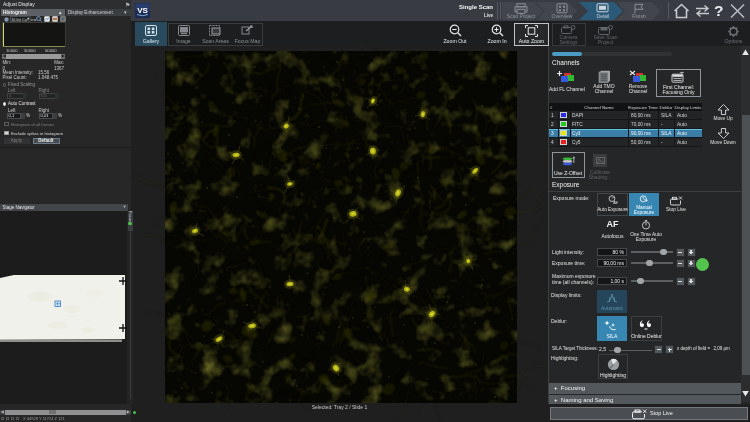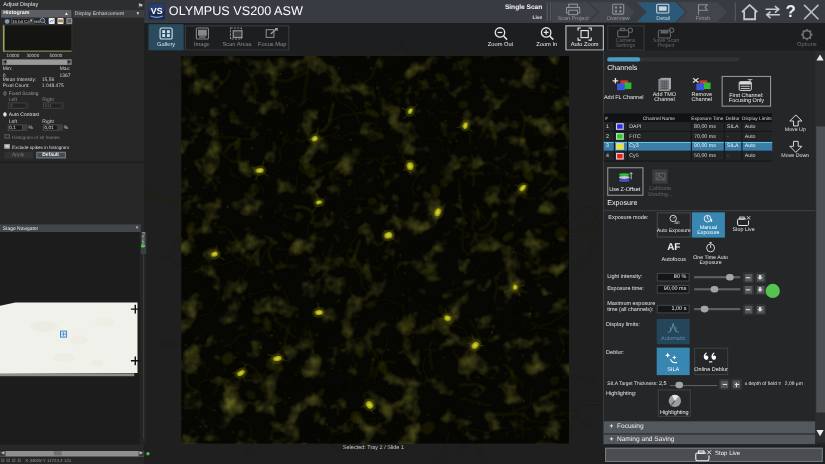--- a/index.html
+++ b/index.html
@@ -9,21 +9,20 @@
 </style></head><body>
 <div id="app">
 
 <div class="a" style="left:131px;top:0;width:619px;height:21px;background:#383c42;"></div>
 <svg class="a" style="left:135px;top:3px" width="15" height="15" viewBox="0 0 15 15">
  <rect width="15" height="15" rx="1" fill="#1b2a52"></rect>
  <rect x="0.5" y="0.5" width="14" height="7" rx="1" fill="#2e4475" opacity="0.8"></rect>
  <text x="7.5" y="10" font-size="8" font-weight="bold" fill="#fff" text-anchor="middle" font-family="Liberation Sans">VS</text>
  <path d="M2 11.5 Q7.5 14 13 11.5" stroke="#7fa8d8" stroke-width="1" fill="none"></path>
 </svg>
-<div class="lbl" style="left:153.5px;top:4.5px;font-size:11.5px;color:#fafafa;">OLYMPUS VS200 ASW</div>
 <div class="lbl" style="left:424px;top:3.5px;width:69px;text-align:right;font-size:6px;font-weight:bold;color:#f5f5f5;">Single Scan</div>
 <div class="lbl" style="left:424px;top:13px;width:69px;text-align:right;font-size:4.5px;font-weight:bold;color:#e0e0e0;">Live</div>
 <div class="a" style="left:497px;top:2px;width:1px;height:17px;background:#565a60;"></div>
 <div class="a" style="left:499.5px;top:2px;width:1px;height:17px;background:#565a60;"></div>
 
 <svg class="a" style="left:502px;top:2px" width="170" height="18" viewBox="0 0 170 18">
  <polygon points="0,0 32,0 41,9 32,18 0,18" fill="#42464c"></polygon>
  <polygon points="34,0 66,0 75,9 66,18 34,18 43,9" fill="#42464c"></polygon>
  <polygon points="77,0 112,0 121,9 112,18 77,18 86,9" fill="#2b5a78"></polygon>
  <polygon points="114,0 150,0 159,9 150,18 114,18 123,9" fill="#42464c"></polygon>

